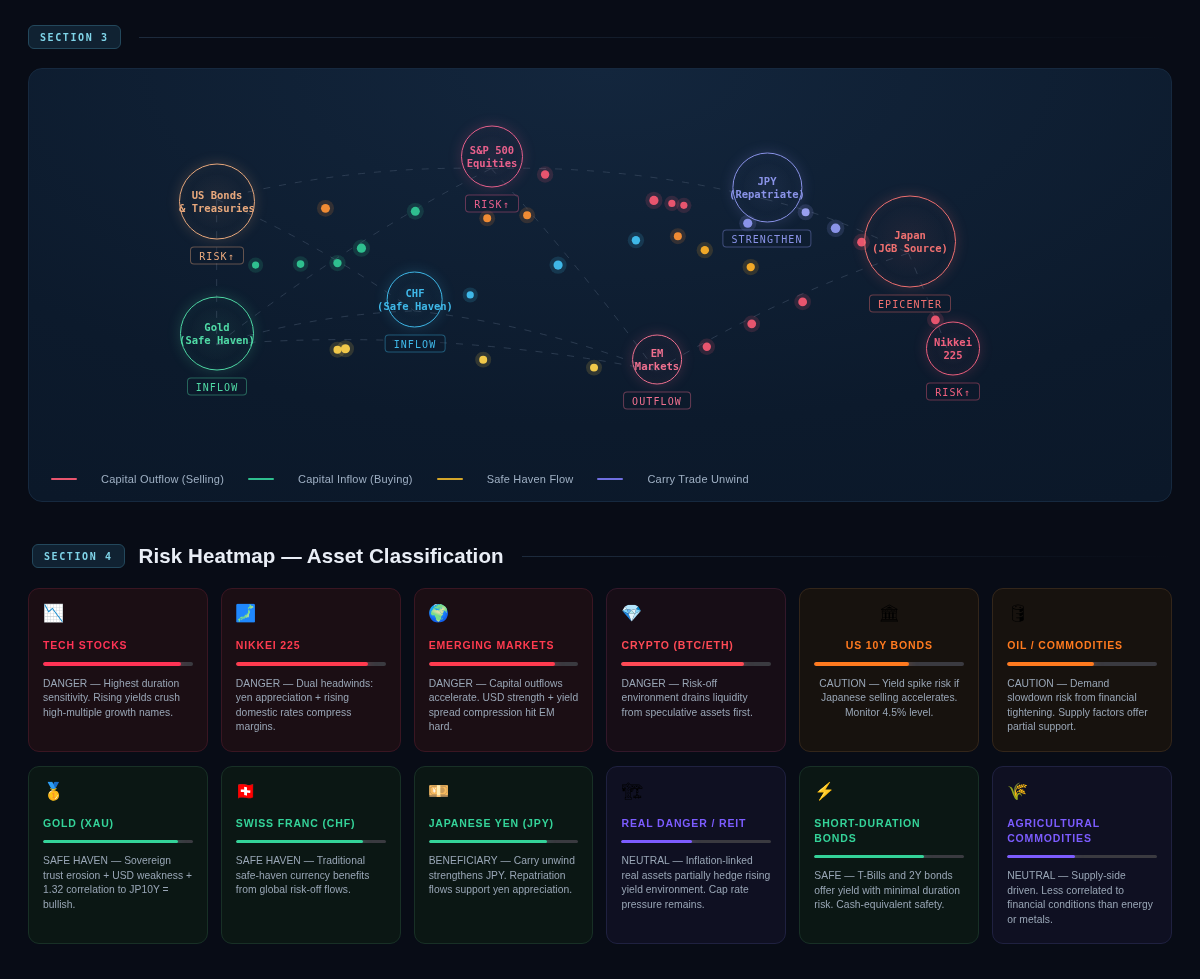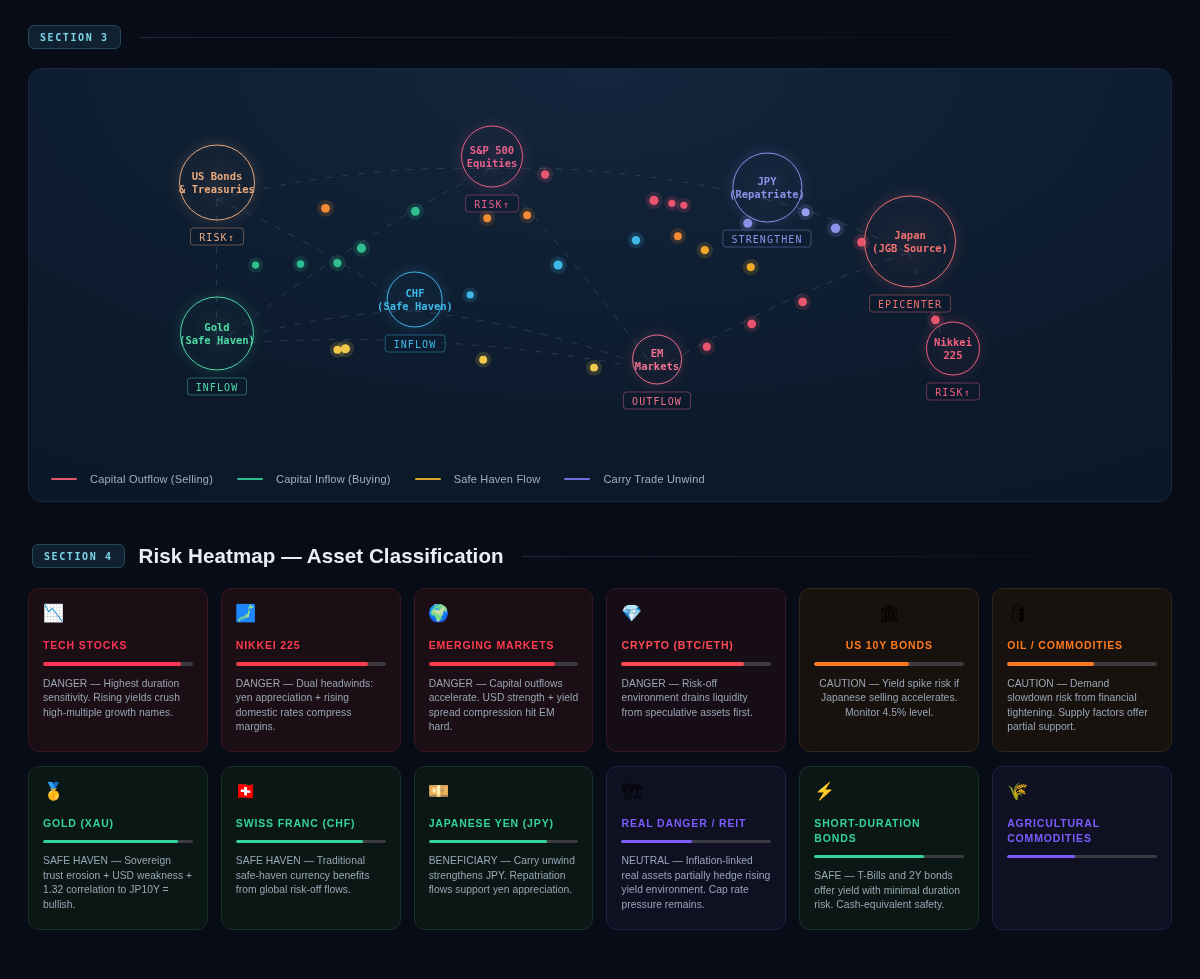--- a/index.html
+++ b/index.html
@@ -78,21 +78,21 @@
     border: 1px solid;
     white-space: nowrap;
   }
 
   
   .legend {
     position: absolute;
     left: 22px; bottom: 16px;
     display: flex; align-items: center; gap: 24px;
   }
-  .legend-item { display: flex; align-items: center; gap: 13px; }
+  .legend-item { display: flex; align-items: center; gap: 24px; }
   .legend-swatch { width: 26px; height: 2.5px; border-radius: 2px; display: block; }
   .legend-label { font-size: 11px; color: #9fb0c4; letter-spacing: 0.2px; }
 
   
   .heat-head { position: absolute; left: 0; top: 544px; width: 1200px; padding-left: 32px; }
   .flow-head { position: absolute; left: 0; top: 25px; width: 1200px; }
 
   .heat-grid {
     position: absolute;
     left: 28px; top: 588px;
@@ -204,21 +204,21 @@
       <circle cx="724" cy="256" r="8.4" fill="#e8556e" opacity="0.16"></circle>
       <circle cx="724" cy="256" r="4.4" fill="#e8556e"></circle>
       <circle cx="775" cy="234" r="8.4" fill="#e8556e" opacity="0.16"></circle>
       <circle cx="775" cy="234" r="4.4" fill="#e8556e"></circle>
       <circle cx="908" cy="252" r="8.4" fill="#e8556e" opacity="0.16"></circle>
       <circle cx="908" cy="252" r="4.4" fill="#e8556e"></circle>
       <circle cx="834" cy="174" r="8.4" fill="#e8556e" opacity="0.16"></circle>
       <circle cx="834" cy="174" r="4.4" fill="#e8556e"></circle>
     </svg>
   <div id="node-layer">
-      <div class="node" style="left: 188px; top: 126px;">
+      <div class="node" style="left: 188px; top: 145px;">
         <div class="node-circle" style="height: 76px; width: 76px; border: 1.6px solid rgb(232, 168, 124); color: rgb(232, 168, 124); background: radial-gradient(circle, rgba(232, 168, 124, 0.08) 0%, transparent 70%); box-shadow: rgba(232, 168, 124, 0.2) 0px 0px 14px, rgba(232, 168, 124, 0.094) 0px 0px 12px inset;">US Bonds
 &amp; Treasuries</div>
         <div class="node-badge" style="color: rgb(232, 168, 124); border-color: rgba(232, 168, 124, 0.4); background: rgba(11, 24, 40, 0.25);">RISK↑</div>
       </div>
       <div class="node" style="left: 463px; top: 100px;">
         <div class="node-circle" style="height: 62px; width: 62px; border: 1.6px solid rgb(232, 96, 140); color: rgb(232, 96, 140); background: radial-gradient(circle, rgba(232, 96, 140, 0.08) 0%, transparent 70%); box-shadow: rgba(232, 96, 140, 0.2) 0px 0px 14px, rgba(232, 96, 140, 0.094) 0px 0px 12px inset;">S&amp;P 500
 Equities</div>
         <div class="node-badge" style="color: rgb(232, 96, 140); border-color: rgba(232, 96, 140, 0.4); background: rgba(11, 24, 40, 0.25);">RISK↑</div>
       </div>
       <div class="node" style="left: 738px; top: 131px;">
@@ -367,14 +367,15 @@
         <div class="bar-fill" style="width: 73%; background: rgb(52, 211, 153); box-shadow: rgba(52, 211, 153, 0.533) 0px 0px 8px;"></div>
       </div>
       <div class="card-note">SAFE — T-Bills and 2Y bonds offer yield with minimal duration risk. Cash-equivalent safety.</div>
     </div>
     <div class="card" style="background: rgb(15, 16, 34); border-color: rgb(31, 33, 64);">
       <div class="card-icon">🌾</div>
       <div class="card-title" style="color: rgb(124, 92, 255);">AGRICULTURAL COMMODITIES</div>
       <div class="bar-track">
         <div class="bar-fill" style="width: 45%; background: rgb(124, 92, 255); box-shadow: rgba(124, 92, 255, 0.533) 0px 0px 8px;"></div>
       </div>
+      <div class="card-note">NEUTRAL — Supply-side driven. Less correlated to financial conditions than energy or metals.</div>
     </div>
   </div>
 
 </body></html>

